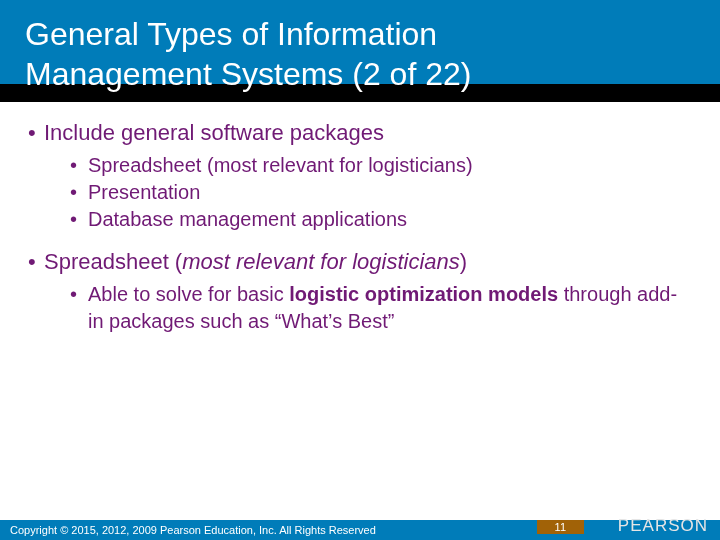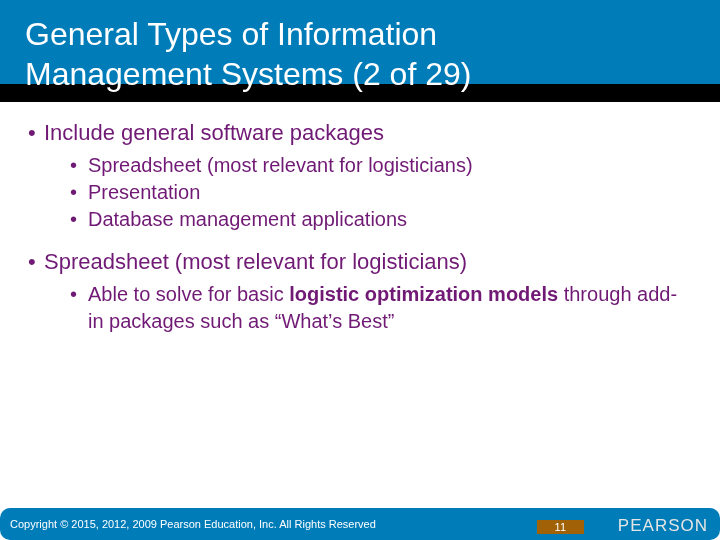--- a/index.html
+++ b/index.html
@@ -49,34 +49,33 @@
     position: relative;
     line-height: 1.35;
   }
   .bullet-l2::before {
     content: "•";
     position: absolute;
     left: 40px;
     top: 0;
   }
   .sec2 { margin-top: 16px; }
-  .italic { }
+  .italic { font-style: italic; }
   .bold { font-weight: bold; }
   .footer {
     position: absolute;
     bottom: 0;
     left: 0;
     right: 0;
-    height: 32px;
+    height: 20px;
     background: #007cb9;
     display: flex;
     align-items: center;
     padding-left: 10px;
     color: #fff;
-    border-radius: 10px;
   }
   .copyright {
     font-size: 11px;
     font-family: Verdana, Arial, sans-serif;
   }
   .page-badge {
     position: absolute;
     right: 136px;
     bottom: 6px;
     background: #a16207;
@@ -94,21 +93,21 @@
     font-weight: 400;
     font-family: Arial, sans-serif;
   }
 </style>
 </head>
 <body>
 
 <div class="header">
   <div class="title">
     <span>General Types of Information</span><br>
-    <span>Management Systems (2 of 29)</span>
+    <span>Management Systems (2 of 22)</span>
   </div>
 </div>
 <div class="black-strip"></div>
 
 <div class="content">
 
   <div class="bullet-l1">
     <span>Include general software packages</span>
   </div>
   <div class="bullet-l2">

